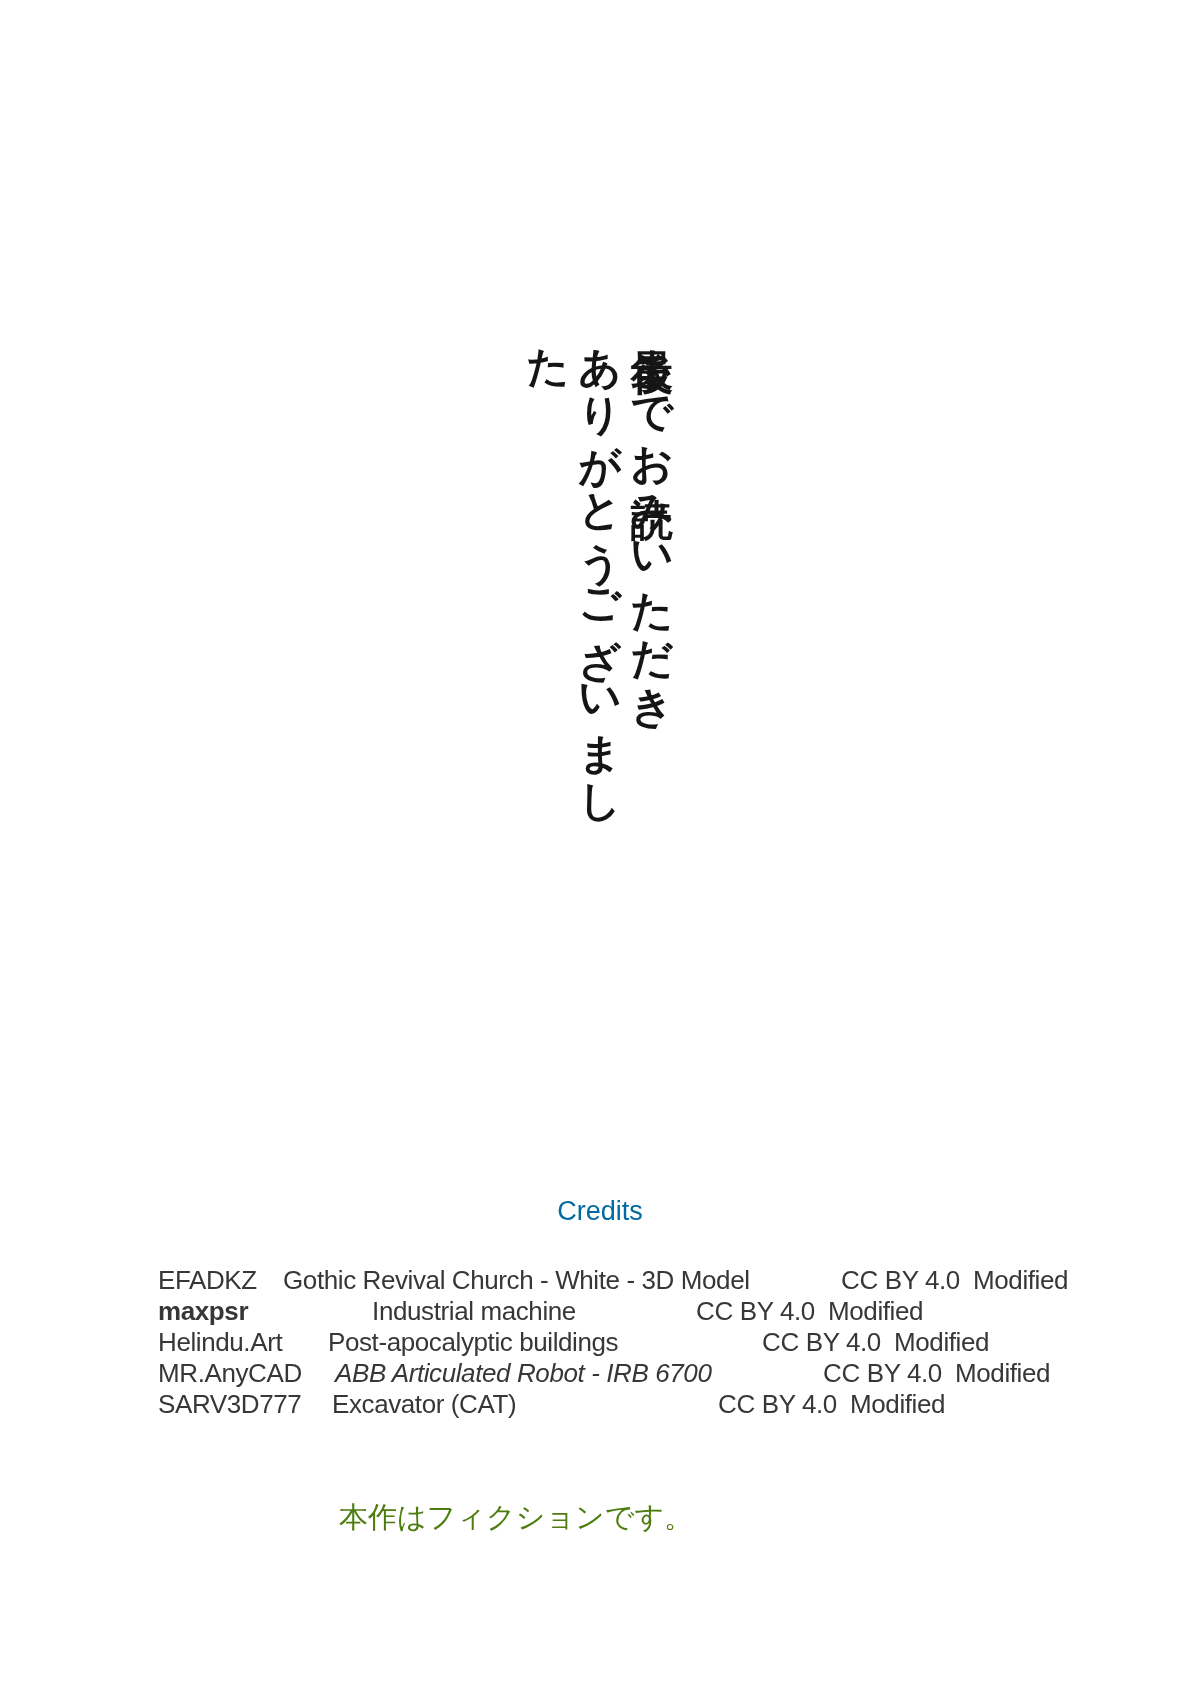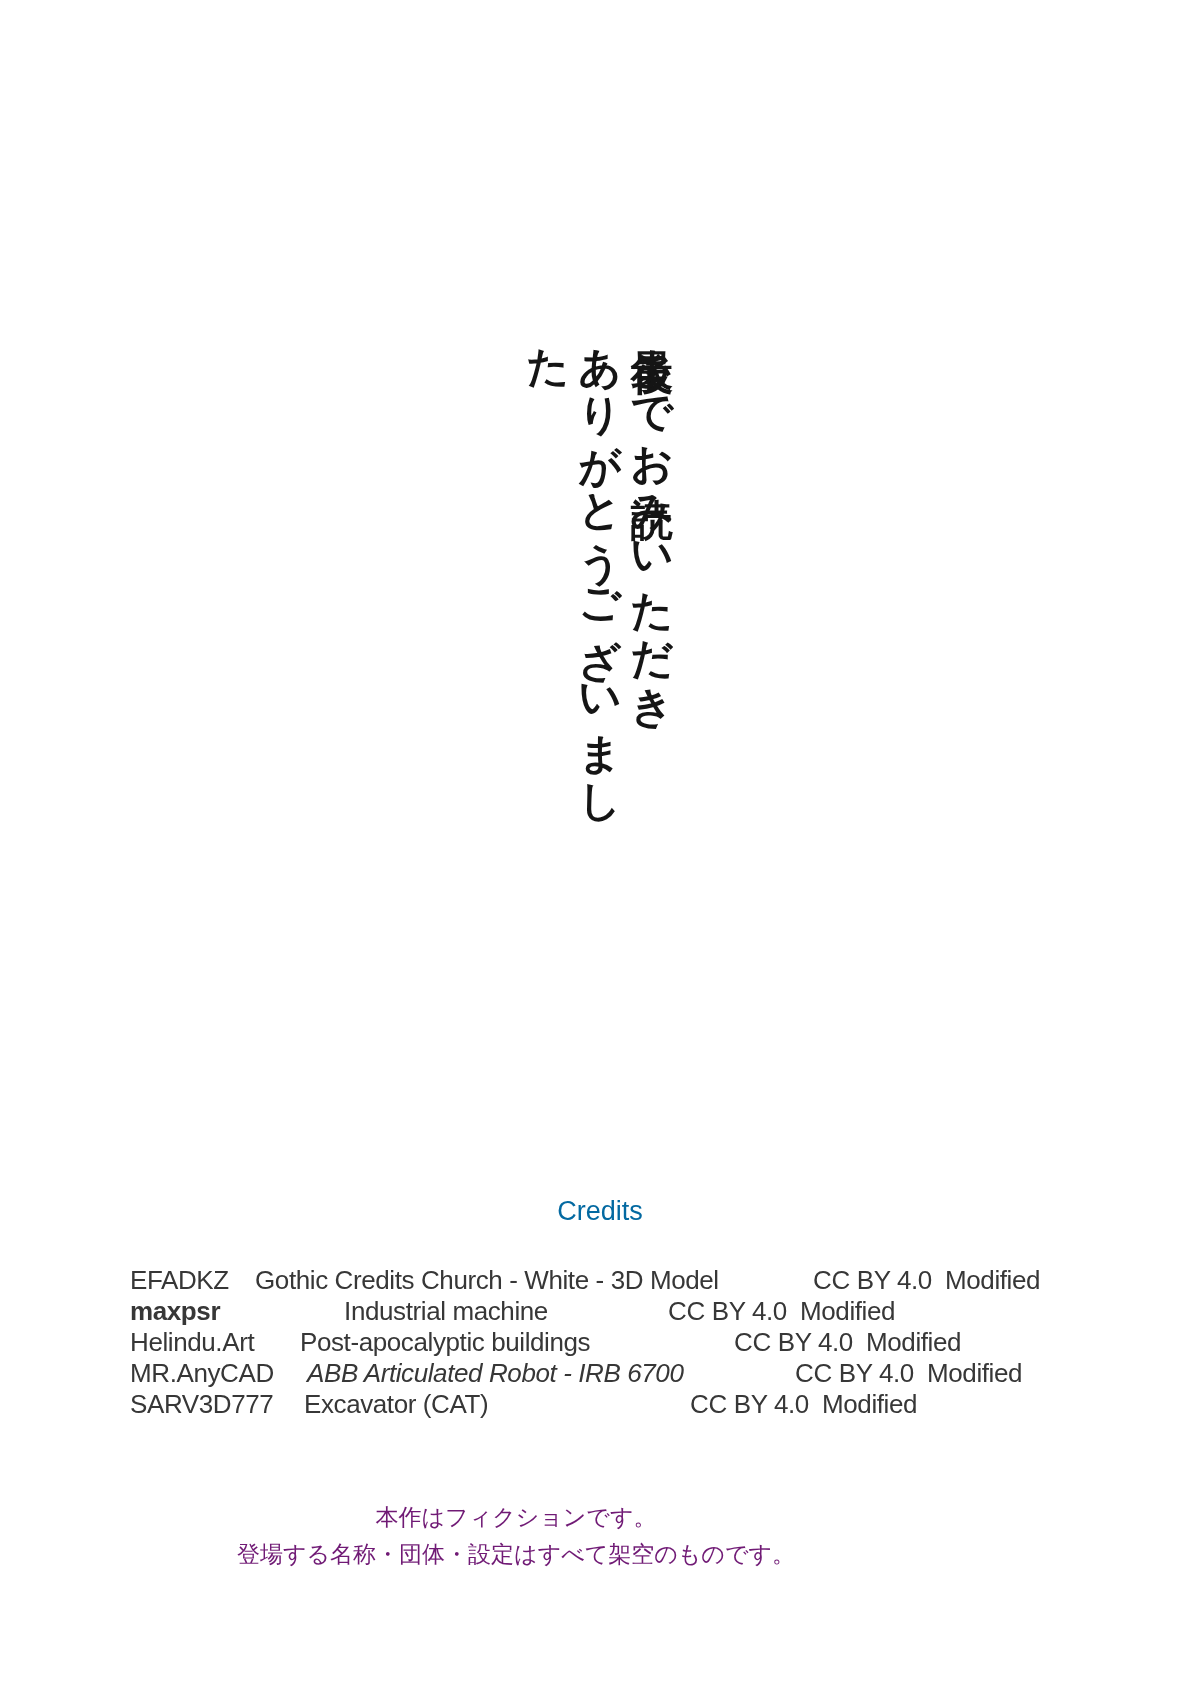--- a/index.html
+++ b/index.html
@@ -51,20 +51,21 @@
     padding-left: 130px;
     box-sizing: border-box;
     font-size: 26px;
     line-height: 31px;
     letter-spacing: -0.4px;
     color: #373737;
   }
   .credit-row {
     display: flex;
     white-space: nowrap;
+    margin-left: 28px;
   }
   .credit-row span { flex: 0 0 auto; overflow: visible; }
   .credit-row .license { width: 145px; text-align: center; }
   .credit-row:nth-child(1) .author { width: 125px; }
   .credit-row:nth-child(1) .work   { width: 545px; }
   .credit-row:nth-child(2) .author { width: 107px; font-weight: bold; }
   .credit-row:nth-child(2) .work   { width: 418px; text-align: center; }
   .credit-row:nth-child(3) .author { width: 170px; }
   .credit-row:nth-child(3) .work   { width: 421px; }
   .credit-row:nth-child(4) .author { width: 177px; }
@@ -72,37 +73,37 @@
   .credit-row:nth-child(5) .author { width: 174px; }
   .credit-row:nth-child(5) .work   { width: 373px; }
 
   
   .disclaimer {
     position: absolute;
     top: 1499px;
     left: 0;
     width: 1032px;
     text-align: center;
-    font-size: 23px;
+    font-size: 29px;
     line-height: 37px;
-    color: #701a75;
+    color: #4d7c0f;
   }
 </style>
 </head>
 <body>
 
 <div class="vertical-thanks">最後までお読みいただき
 ありがとうございました</div>
 
 <div class="credits-title">Credits</div>
 
 <div class="credit-rows">
   <div class="credit-row">
     <span class="author">EFADKZ</span>
-    <span class="work">Gothic Credits Church - White - 3D Model</span>
+    <span class="work">Gothic Revival Church - White - 3D Model</span>
     <span class="license">CC BY 4.0</span>
     <span class="note">Modified</span>
   </div>
   <div class="credit-row">
     <span class="author">maxpsr</span>
     <span class="work">Industrial machine</span>
     <span class="license">CC BY 4.0</span>
     <span class="note">Modified</span>
   </div>
   <div class="credit-row">
@@ -120,14 +121,13 @@
   <div class="credit-row">
     <span class="author">SARV3D777</span>
     <span class="work">Excavator (CAT)</span>
     <span class="license">CC BY 4.0</span>
     <span class="note">Modified</span>
   </div>
 </div>
 
 <div class="disclaimer">
   <div>本作はフィクションです。</div>
-  <div>登場する名称・団体・設定はすべて架空のものです。</div>
 </div>
 
 </body></html>

